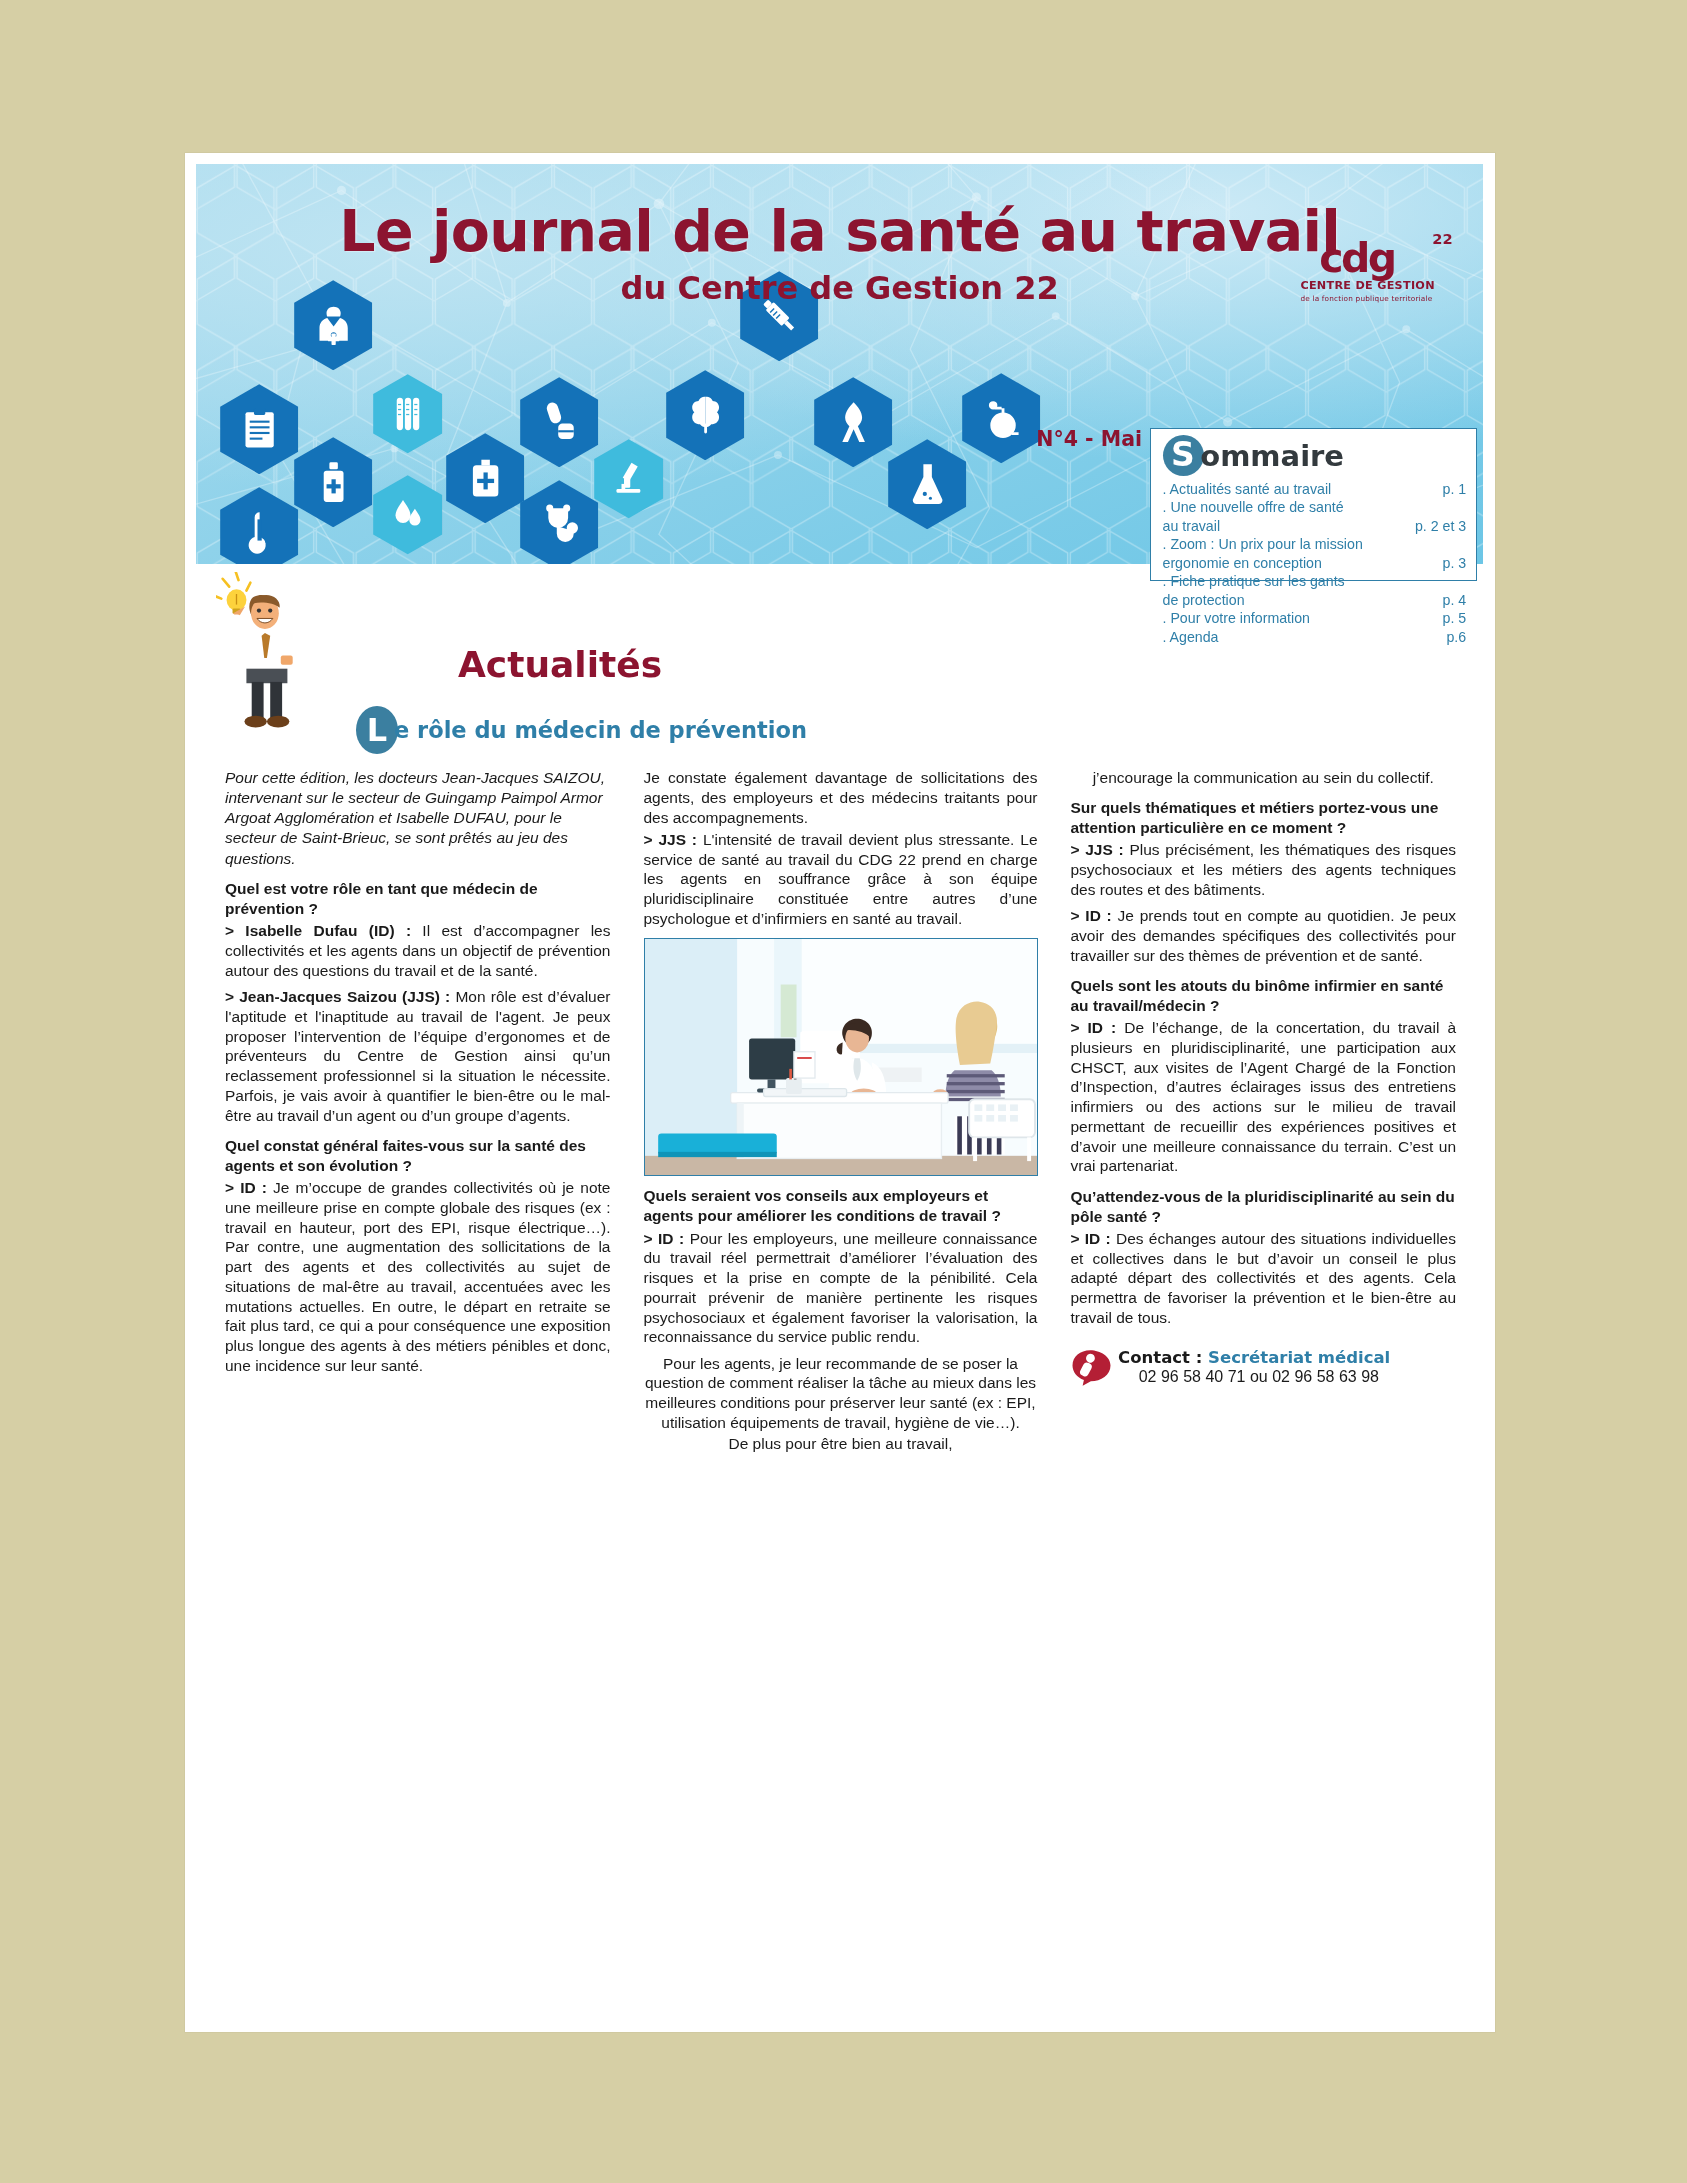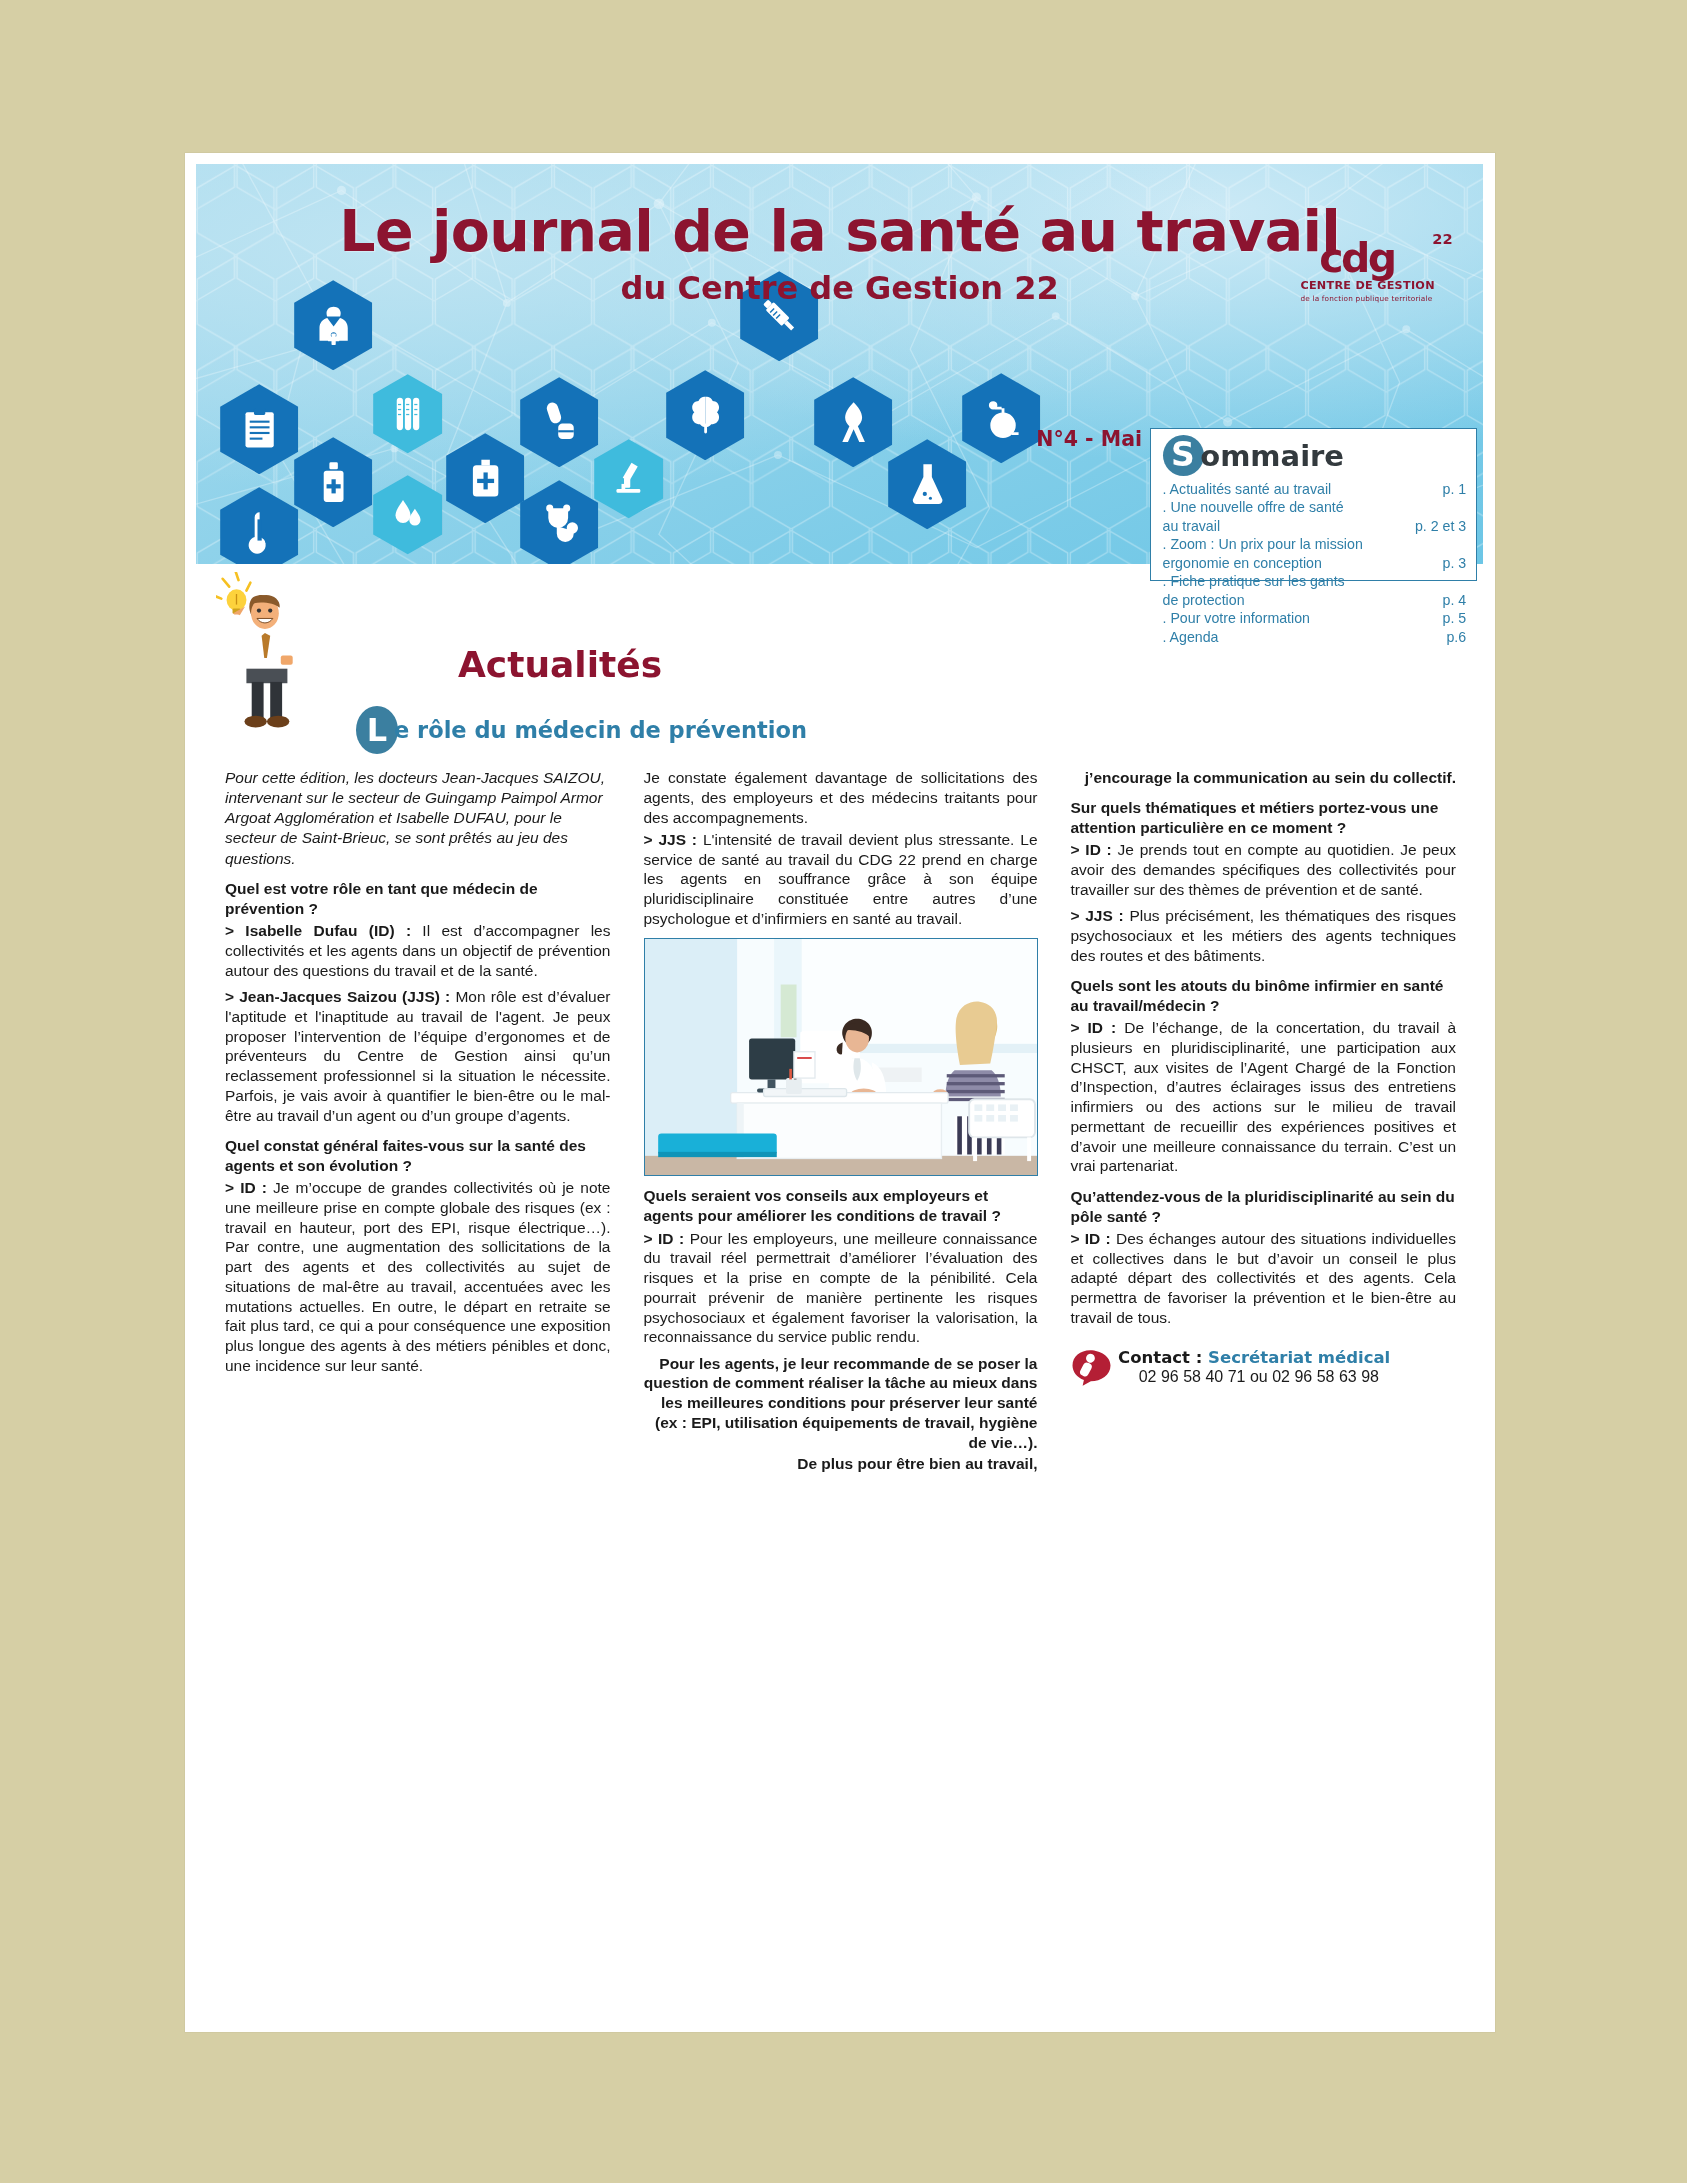--- a/index.html
+++ b/index.html
@@ -136,21 +136,21 @@
   .col p{
     font-size:15.5px; line-height:1.275; color:#1a1a1a;
     text-align:justify; margin-bottom:0.7px;
     hyphens:auto;
   }
   .col p.lead{ font-style:italic; text-align:left; line-height:1.30; }
   .col p.q{ font-weight:bold; text-align:left; margin-top:10.6px; margin-bottom:2.6px; }
   .col p.a{ margin-top:2.6px; margin-bottom:6.6px; }
   .col p.a b{ font-weight:bold; }
   .col p.plain{ margin-top:0px; margin-bottom:1.3px; text-align:justify; }
-  .col p.nj{ text-align:right;font-weight:bold; }
+  .col p.nj{ text-align:center; }
 
   .photo{
     width:394px; height:238px; margin:9.3px 0 9.3px 0;
     border:1.3px solid #2f7fa8; overflow:hidden; position:relative;
     background:#eef7fb;
   }
   .photo svg{ width:100%; height:100%; display:block; }
 
   .contact{
     margin-top:20px; display:flex; align-items:flex-start;
@@ -525,22 +525,22 @@
 
       <p class="q">Quels seraient vos conseils aux employeurs et agents pour améliorer les conditions de travail ?</p>
       <p class="a"><b>&gt; ID :</b><span> Pour les employeurs, une meilleure connaissance du travail réel permettrait d’améliorer l’évaluation des risques et la prise en compte de la pénibilité. Cela pourrait prévenir de manière pertinente les risques psychosociaux et également favoriser la valorisation, la reconnaissance du service public rendu.</span></p>
       <p class="plain nj">Pour les agents, je leur recommande de se poser la question de comment réaliser la tâche au mieux dans les meilleures conditions pour préserver leur santé (ex : EPI, utilisation équipements de travail, hygiène de vie…).</p>
       <p class="plain nj">De plus pour être bien au travail,</p>
     </div>
 
     <div class="col">
       <p class="plain nj">j’encourage la communication au sein du collectif.</p>
       <p class="q">Sur quels thématiques et métiers portez-vous une attention particulière en ce moment ?</p>
+      <p class="a"><b>&gt; JJS :</b><span> Plus précisément, les thématiques des risques psychosociaux et les métiers des agents techniques des routes et des bâtiments.</span></p>
       <p class="a"><b>&gt; ID :</b><span> Je prends tout en compte au quotidien. Je peux avoir des demandes spécifiques des collectivités pour travailler sur des thèmes de prévention et de santé.</span></p>
-      <p class="a"><b>&gt; JJS :</b><span> Plus précisément, les thématiques des risques psychosociaux et les métiers des agents techniques des routes et des bâtiments.</span></p>
       <p class="q">Quels sont les atouts du binôme infirmier en santé au travail/médecin ?</p>
       <p class="a"><b>&gt; ID :</b><span> De l’échange, de la concertation, du travail à plusieurs en pluridisciplinarité, une participation aux CHSCT, aux visites de l’Agent Chargé de la Fonction d’Inspection, d’autres éclairages issus des entretiens infirmiers ou des actions sur le milieu de travail permettant de recueillir des expériences positives et d’avoir une meilleure connaissance du terrain. C’est un vrai partenariat.</span></p>
       <p class="q">Qu’attendez-vous de la pluridisciplinarité au sein du pôle santé ?</p>
       <p class="a"><b>&gt; ID :</b><span> Des échanges autour des situations individuelles et collectives dans le but d’avoir un conseil le plus adapté départ des collectivités et des agents. Cela permettra de favoriser la prévention et le bien-être au travail de tous.</span></p>
 
       <div class="contact">
         <svg class="icon" viewBox="0 0 64 60">
           <path d="M30 2C14 2 2 12 2 26c0 10 7 19 18 23l-2 9 13-7c16 0 31-10 31-25C62 12 46 2 30 2z" fill="#b41f35"></path>
           <g transform="rotate(28 30 28)" fill="#ffffff">
             <circle cx="24" cy="16" r="7"></circle>

